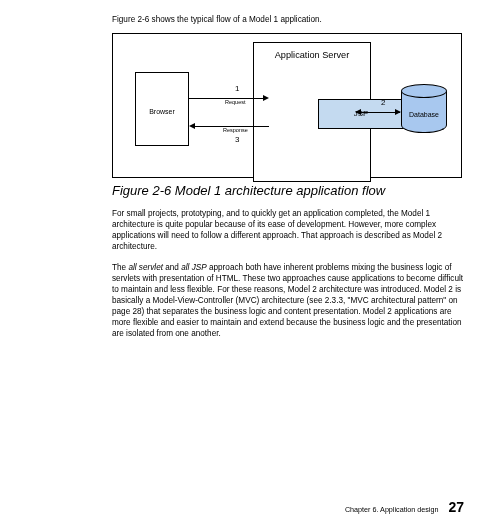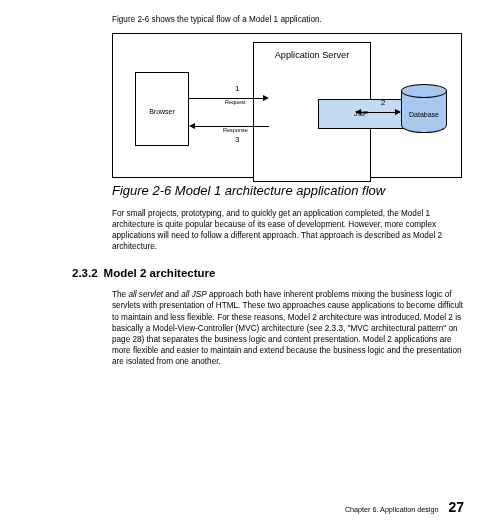--- a/index.html
+++ b/index.html
@@ -175,23 +175,20 @@
     <div class="num-label" style="left:268px; top:64px;">2</div>
 
   </div>
 
   <div class="figure-caption">
     <span>Figure 2-6</span><span>  Model 1 architecture application flow</span>
   </div>
 
   <div class="para">For small projects, prototyping, and to quickly get an application completed, the Model 1 architecture is quite popular because of its ease of development. However, more complex applications will need to follow a different approach. That approach is described as Model 2 architecture.</div>
 
-  <div class="section-heading">
-    <span class="num">2.3.2</span><span>Model 2 architecture</span>
-  </div>
 
   <div class="para">
     <span>The </span><span class="ital">all servlet</span><span> and </span><span class="ital">all JSP</span><span> approach both have inherent problems mixing the business logic of servlets with presentation of HTML. These two approaches cause applications to become difficult to maintain and less flexible. For these reasons, Model 2 architecture was introduced. Model 2 is basically a Model-View-Controller (MVC) architecture (see 2.3.3, "MVC architectural pattern" on page 28) that separates the business logic and content presentation. Model 2 applications are more flexible and easier to maintain and extend because the business logic and the presentation are isolated from one another.</span>
   </div>
 
 </div>
 
 <div class="footer">
   <span class="chap">Chapter 6. Application design</span>
   <span class="pg">27</span>

